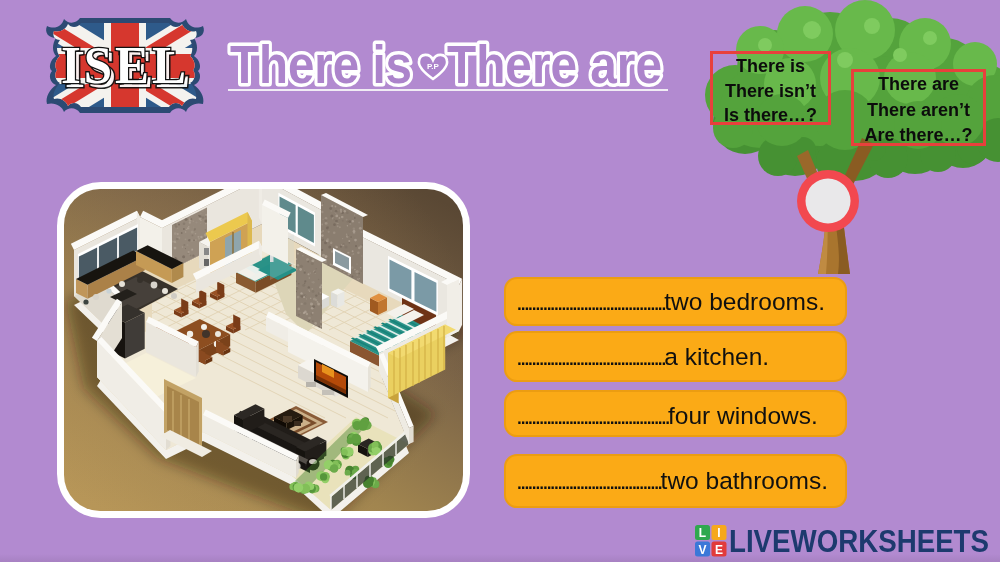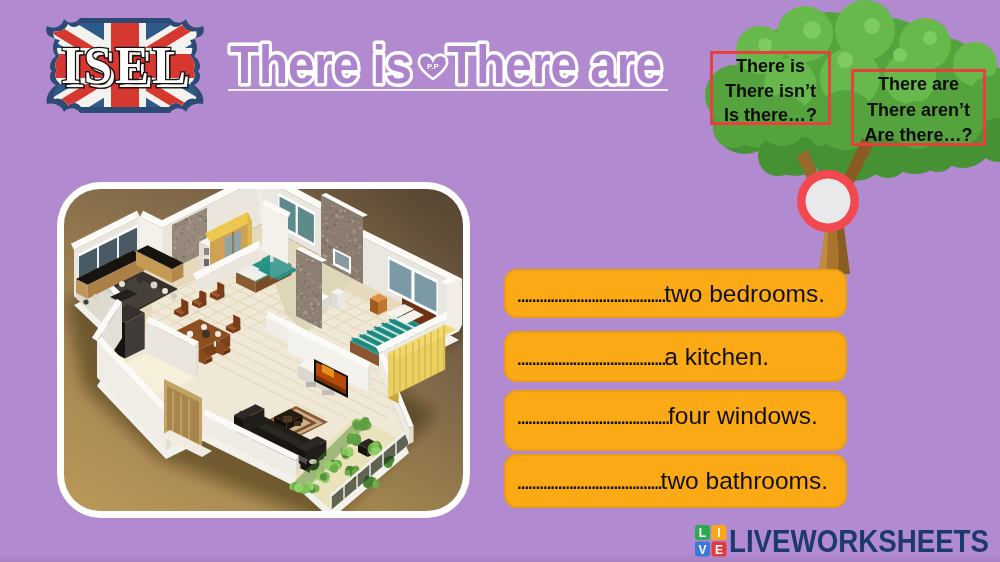--- a/index.html
+++ b/index.html
@@ -1007,23 +1007,23 @@
       <line x1="406" y1="345" x2="406" y2="389" stroke="#d4b347" stroke-width="1.3"></line>
       <line x1="413" y1="342" x2="413" y2="386" stroke="#d4b347" stroke-width="1.3"></line>
       <line x1="419" y1="339" x2="419" y2="383" stroke="#d4b347" stroke-width="1.3"></line>
       <line x1="425" y1="335" x2="425" y2="379" stroke="#d4b347" stroke-width="1.3"></line>
       <line x1="431" y1="332" x2="431" y2="376" stroke="#d4b347" stroke-width="1.3"></line>
       <line x1="438" y1="329" x2="438" y2="373" stroke="#d4b347" stroke-width="1.3"></line>
       <line x1="444" y1="326" x2="444" y2="370" stroke="#d4b347" stroke-width="1.3"></line>
 </g>
 </svg>
 
-<div class="btn" style="top:269px;height:49px;line-height:45px"><span class="dots">........................................​</span>two bedrooms.</div>
+<div class="btn" style="top:277px;height:49px;line-height:45px"><span class="dots">........................................​</span>two bedrooms.</div>
 <div class="btn" style="top:331px;height:51px;line-height:47px"><span class="dots">........................................​</span>a kitchen.</div>
-<div class="btn" style="top:390px;height:61px;line-height:47px"><span class="dots">.........................................​</span>four windows.</div>
+<div class="btn" style="top:390px;height:47px;line-height:47px"><span class="dots">.........................................​</span>four windows.</div>
 <div class="btn" style="top:454px;height:54px;line-height:50px"><span class="dots">.......................................​</span>two bathrooms.</div>
 
 <svg class="abs" style="left:693px;top:521px" width="300" height="40" viewBox="0 0 300 40">
     <rect x="2" y="4" width="15" height="15" rx="2.5" fill="#2fa84f"></rect>
     <text x="9.5" y="16" text-anchor="middle" font-family="Liberation Sans" font-weight="bold" font-size="12" fill="#ffffff">L</text>
     <rect x="18.5" y="4" width="15" height="15" rx="2.5" fill="#f6a81c"></rect>
     <text x="26.0" y="16" text-anchor="middle" font-family="Liberation Sans" font-weight="bold" font-size="12" fill="#ffffff">I</text>
     <rect x="2" y="20.5" width="15" height="15" rx="2.5" fill="#3b78d8"></rect>
     <text x="9.5" y="32.5" text-anchor="middle" font-family="Liberation Sans" font-weight="bold" font-size="12" fill="#ffffff">V</text>
     <rect x="18.5" y="20.5" width="15" height="15" rx="2.5" fill="#e23b3b"></rect>

